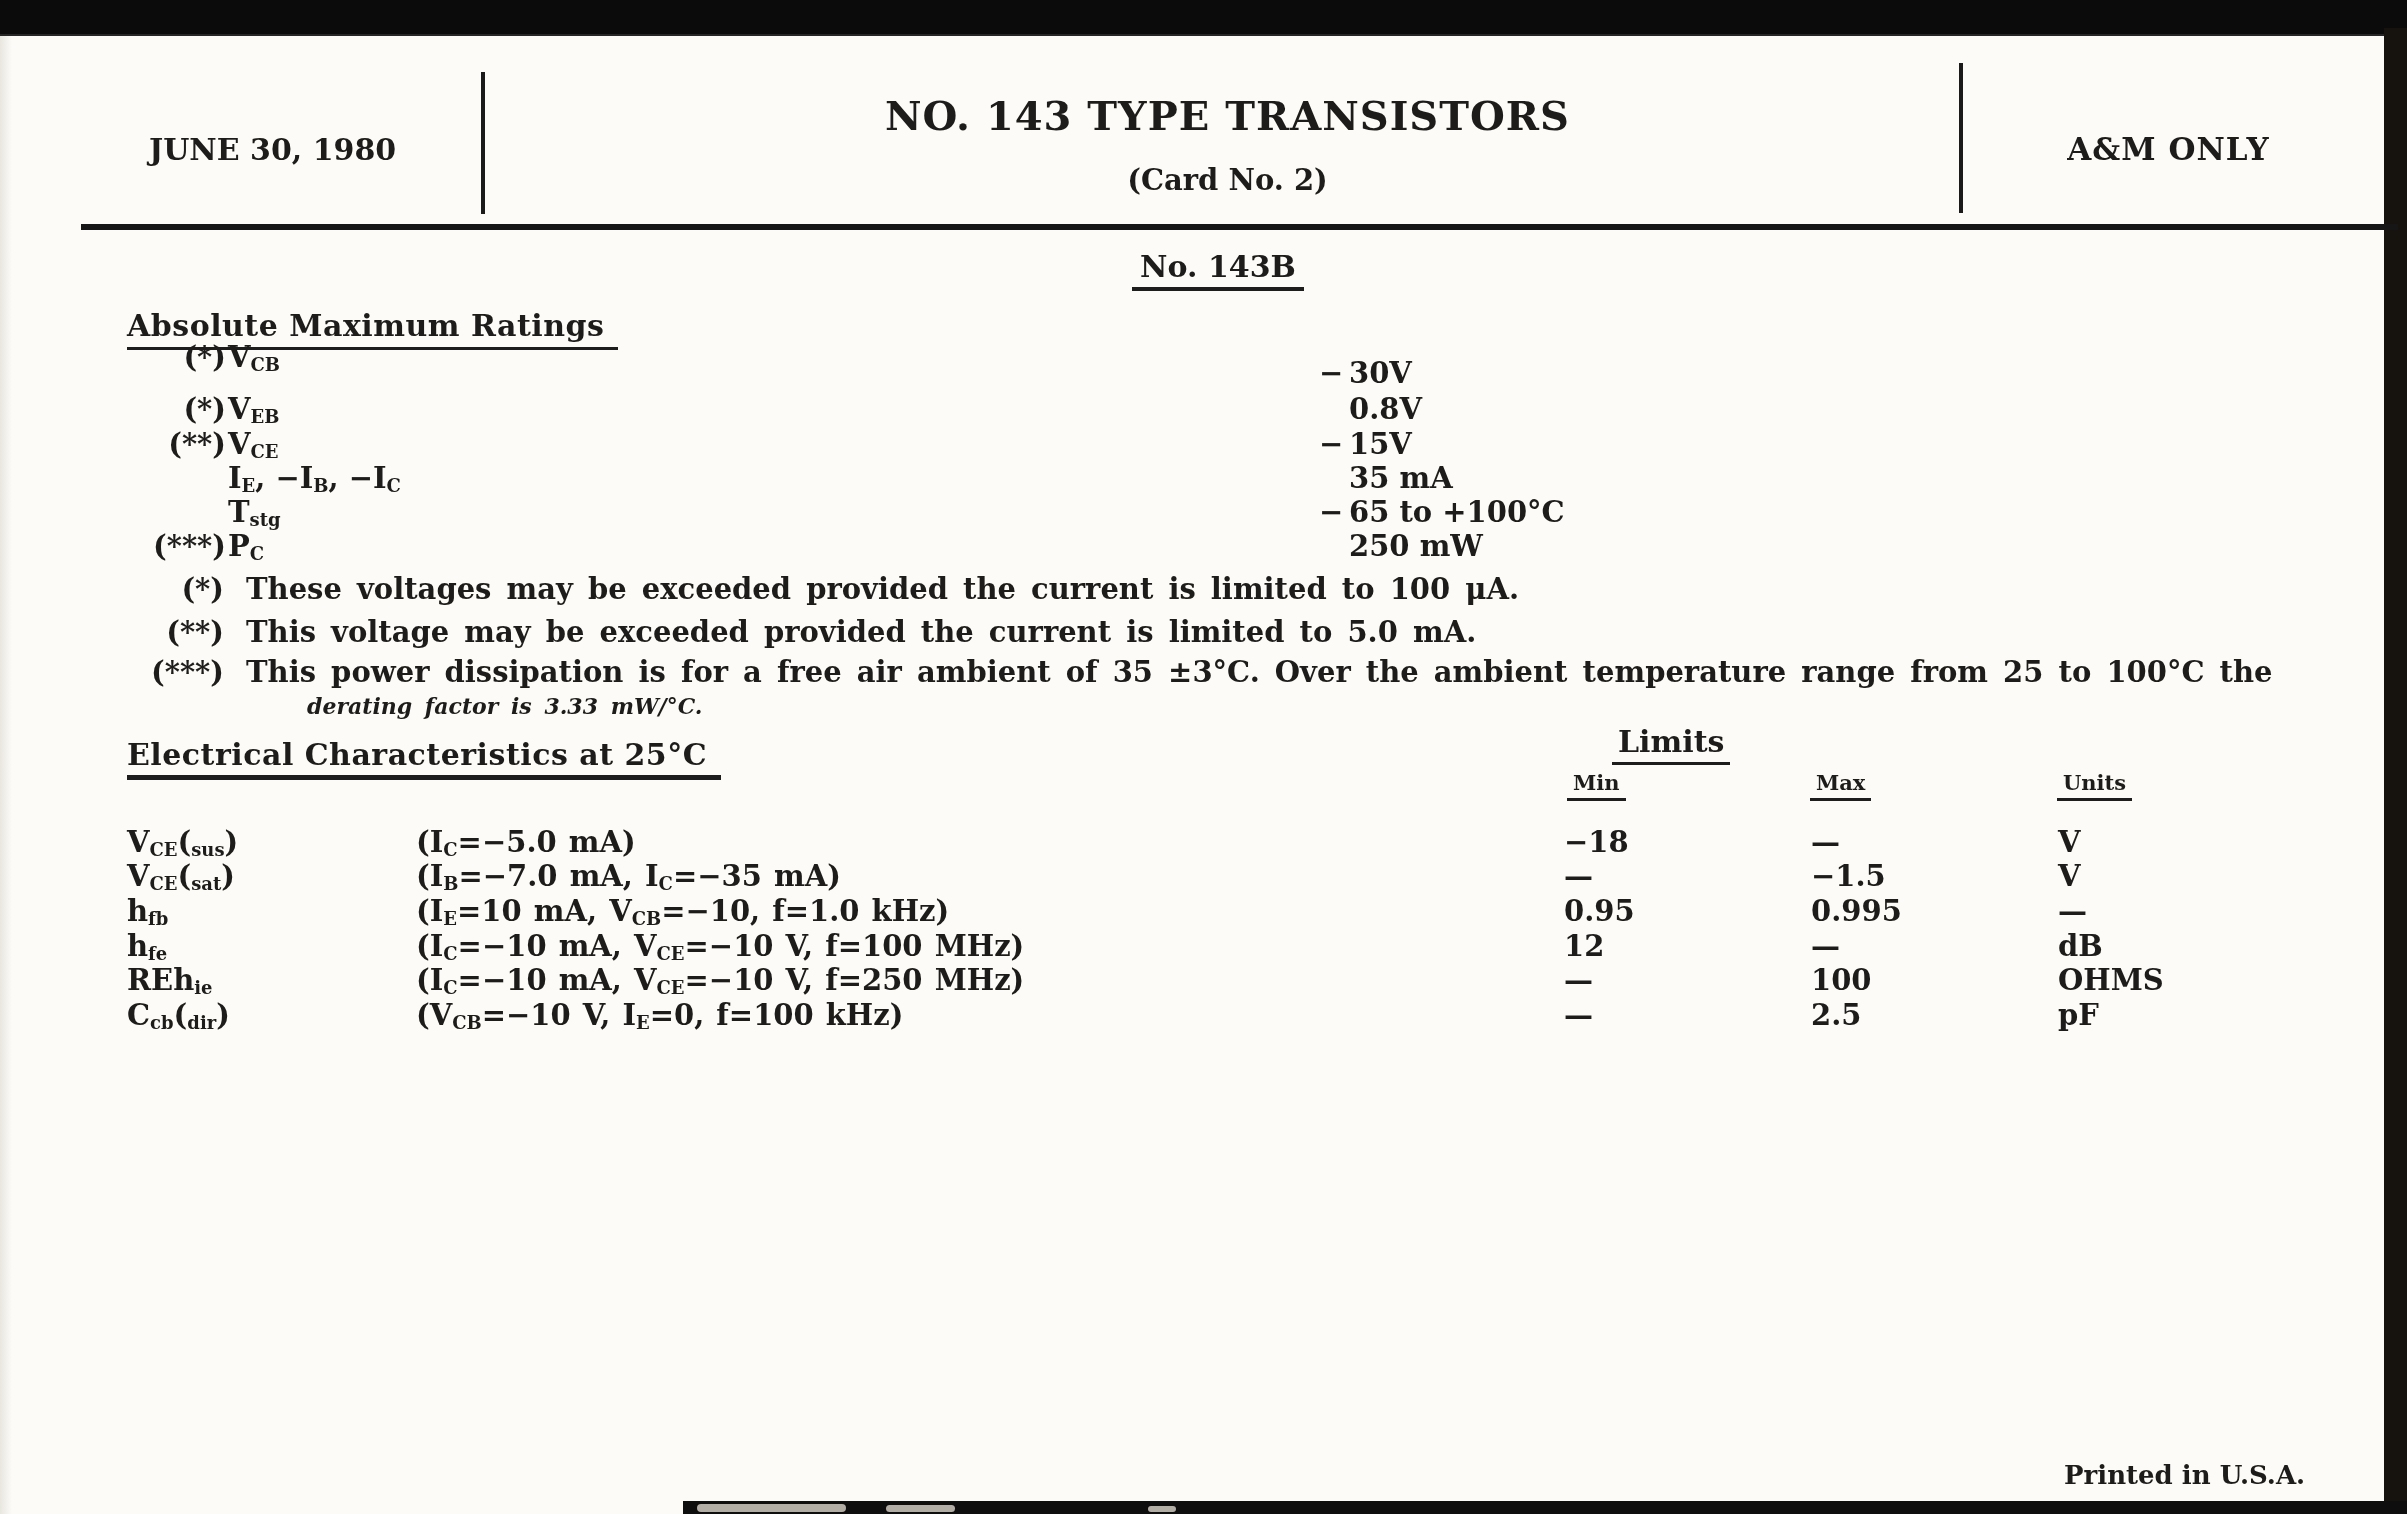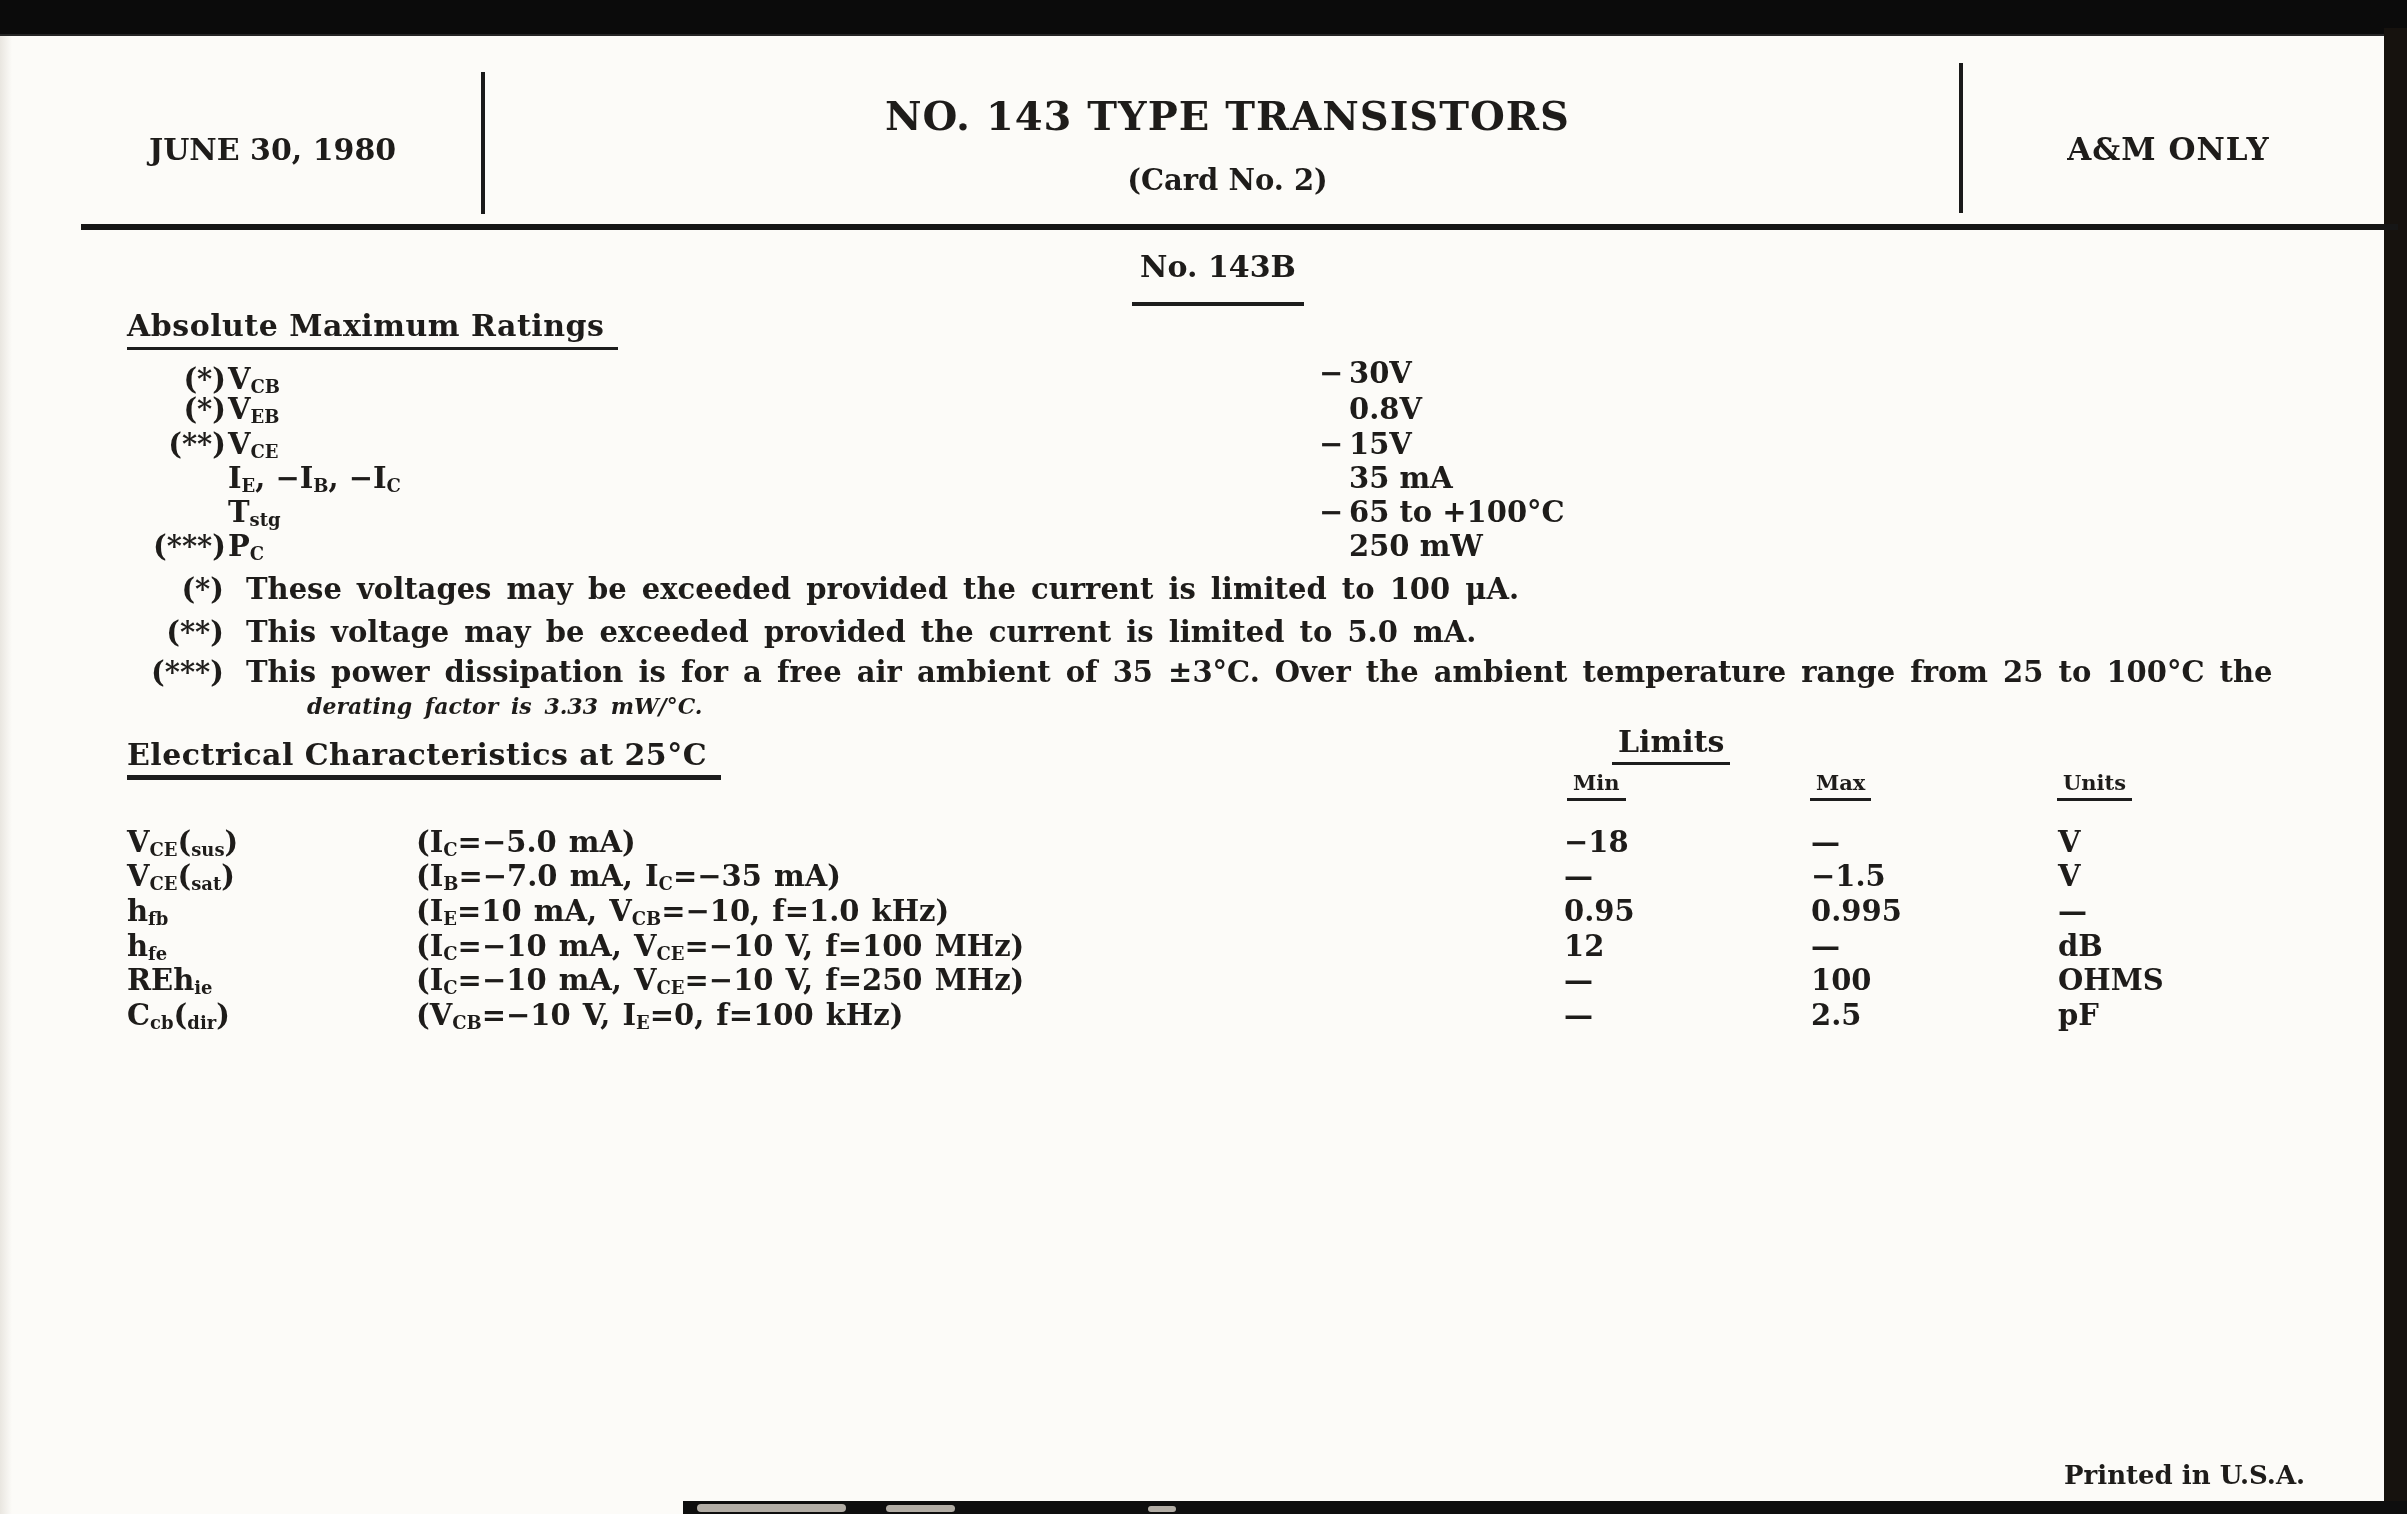--- a/index.html
+++ b/index.html
@@ -21,21 +21,21 @@
   
   .hdr-date{left:149px;top:132px;width:269px;font-size:30px;}
   .v1{left:481px;top:72px;width:4px;height:142px;background:#1a1a1a;}
   .hdr-title{left:683px;top:92px;width:1089px;text-align:center;font-size:40px;letter-spacing:1px;}
   .hdr-card{left:683px;top:163px;width:1089px;text-align:center;font-size:29px;}
   .v2{left:1959px;top:63px;width:4px;height:150px;background:#1a1a1a;}
   .hdr-restrict{left:2020px;top:131px;width:297px;text-align:center;font-size:31px;letter-spacing:1px;}
   .hrule{left:81px;top:224px;width:2317px;height:6px;background:#161616;}
   
   .doc-no{left:1030px;top:249px;width:376px;text-align:center;font-size:30px;}
-  .doc-no span{border-bottom:4px solid #1d1d1d;padding:0 8px 18px 8px;margin-top:28px;}
+  .doc-no span{border-bottom:4px solid #1d1d1d;padding:0 8px 3px 8px;margin-top:28px;}
   
   .sec-head{font-size:30px;border-bottom:3px solid #1d1d1d;padding-bottom:4px;padding-right:14px;letter-spacing:0.5px;}
   .abs-head{left:127px;top:308px;}
   .elec-head{left:127px;top:737px;border-bottom-width:5px;padding-bottom:3px;}
   
   .rate-row{left:84px;font-size:29px;}
   .pfx{display:inline-block;width:142px;text-align:right;}
   .sym{margin-left:2px;}
   .rate-val{left:1319px;font-size:29px;}
   .sign{display:inline-block;width:30px;}
@@ -74,21 +74,21 @@
   <div class="abs hdr-title">NO. 143 TYPE TRANSISTORS</div>
   <div class="abs hdr-card">(Card No. 2)</div>
   <div class="abs v2"></div>
   <div class="abs hdr-restrict">A&amp;M ONLY</div>
   <div class="abs hrule"></div>
 
   <div class="abs doc-no"><span>No. 143B</span></div>
 
   <div class="abs sec-head abs-head">Absolute Maximum Ratings</div>
 
-  <div class="abs rate-row" style="top:362px"><span class="pfx">(*)</span><span class="sym">V<sub>CB</sub></span></div>
+  <div class="abs rate-row" style="top:340px"><span class="pfx">(*)</span><span class="sym">V<sub>CB</sub></span></div>
   <div class="abs rate-row" style="top:392px"><span class="pfx">(*)</span><span class="sym">V<sub>EB</sub></span></div>
   <div class="abs rate-row" style="top:427px"><span class="pfx">(**)</span><span class="sym">V<sub>CE</sub></span></div>
   <div class="abs rate-row" style="top:461px"><span class="pfx"></span><span class="sym">I<sub>E</sub>, −I<sub>B</sub>, −I<sub>C</sub></span></div>
   <div class="abs rate-row" style="top:495px"><span class="pfx"></span><span class="sym">T<sub>stg</sub></span></div>
   <div class="abs rate-row" style="top:529px"><span class="pfx">(***)</span><span class="sym">P<sub>C</sub></span></div>
 
   <div class="abs rate-val" style="top:356px"><span class="sign">−</span><span>30V</span></div>
   <div class="abs rate-val" style="top:392px"><span class="sign"></span><span>0.8V</span></div>
   <div class="abs rate-val" style="top:427px"><span class="sign">−</span><span>15V</span></div>
   <div class="abs rate-val" style="top:461px"><span class="sign"></span><span>35 mA</span></div>

